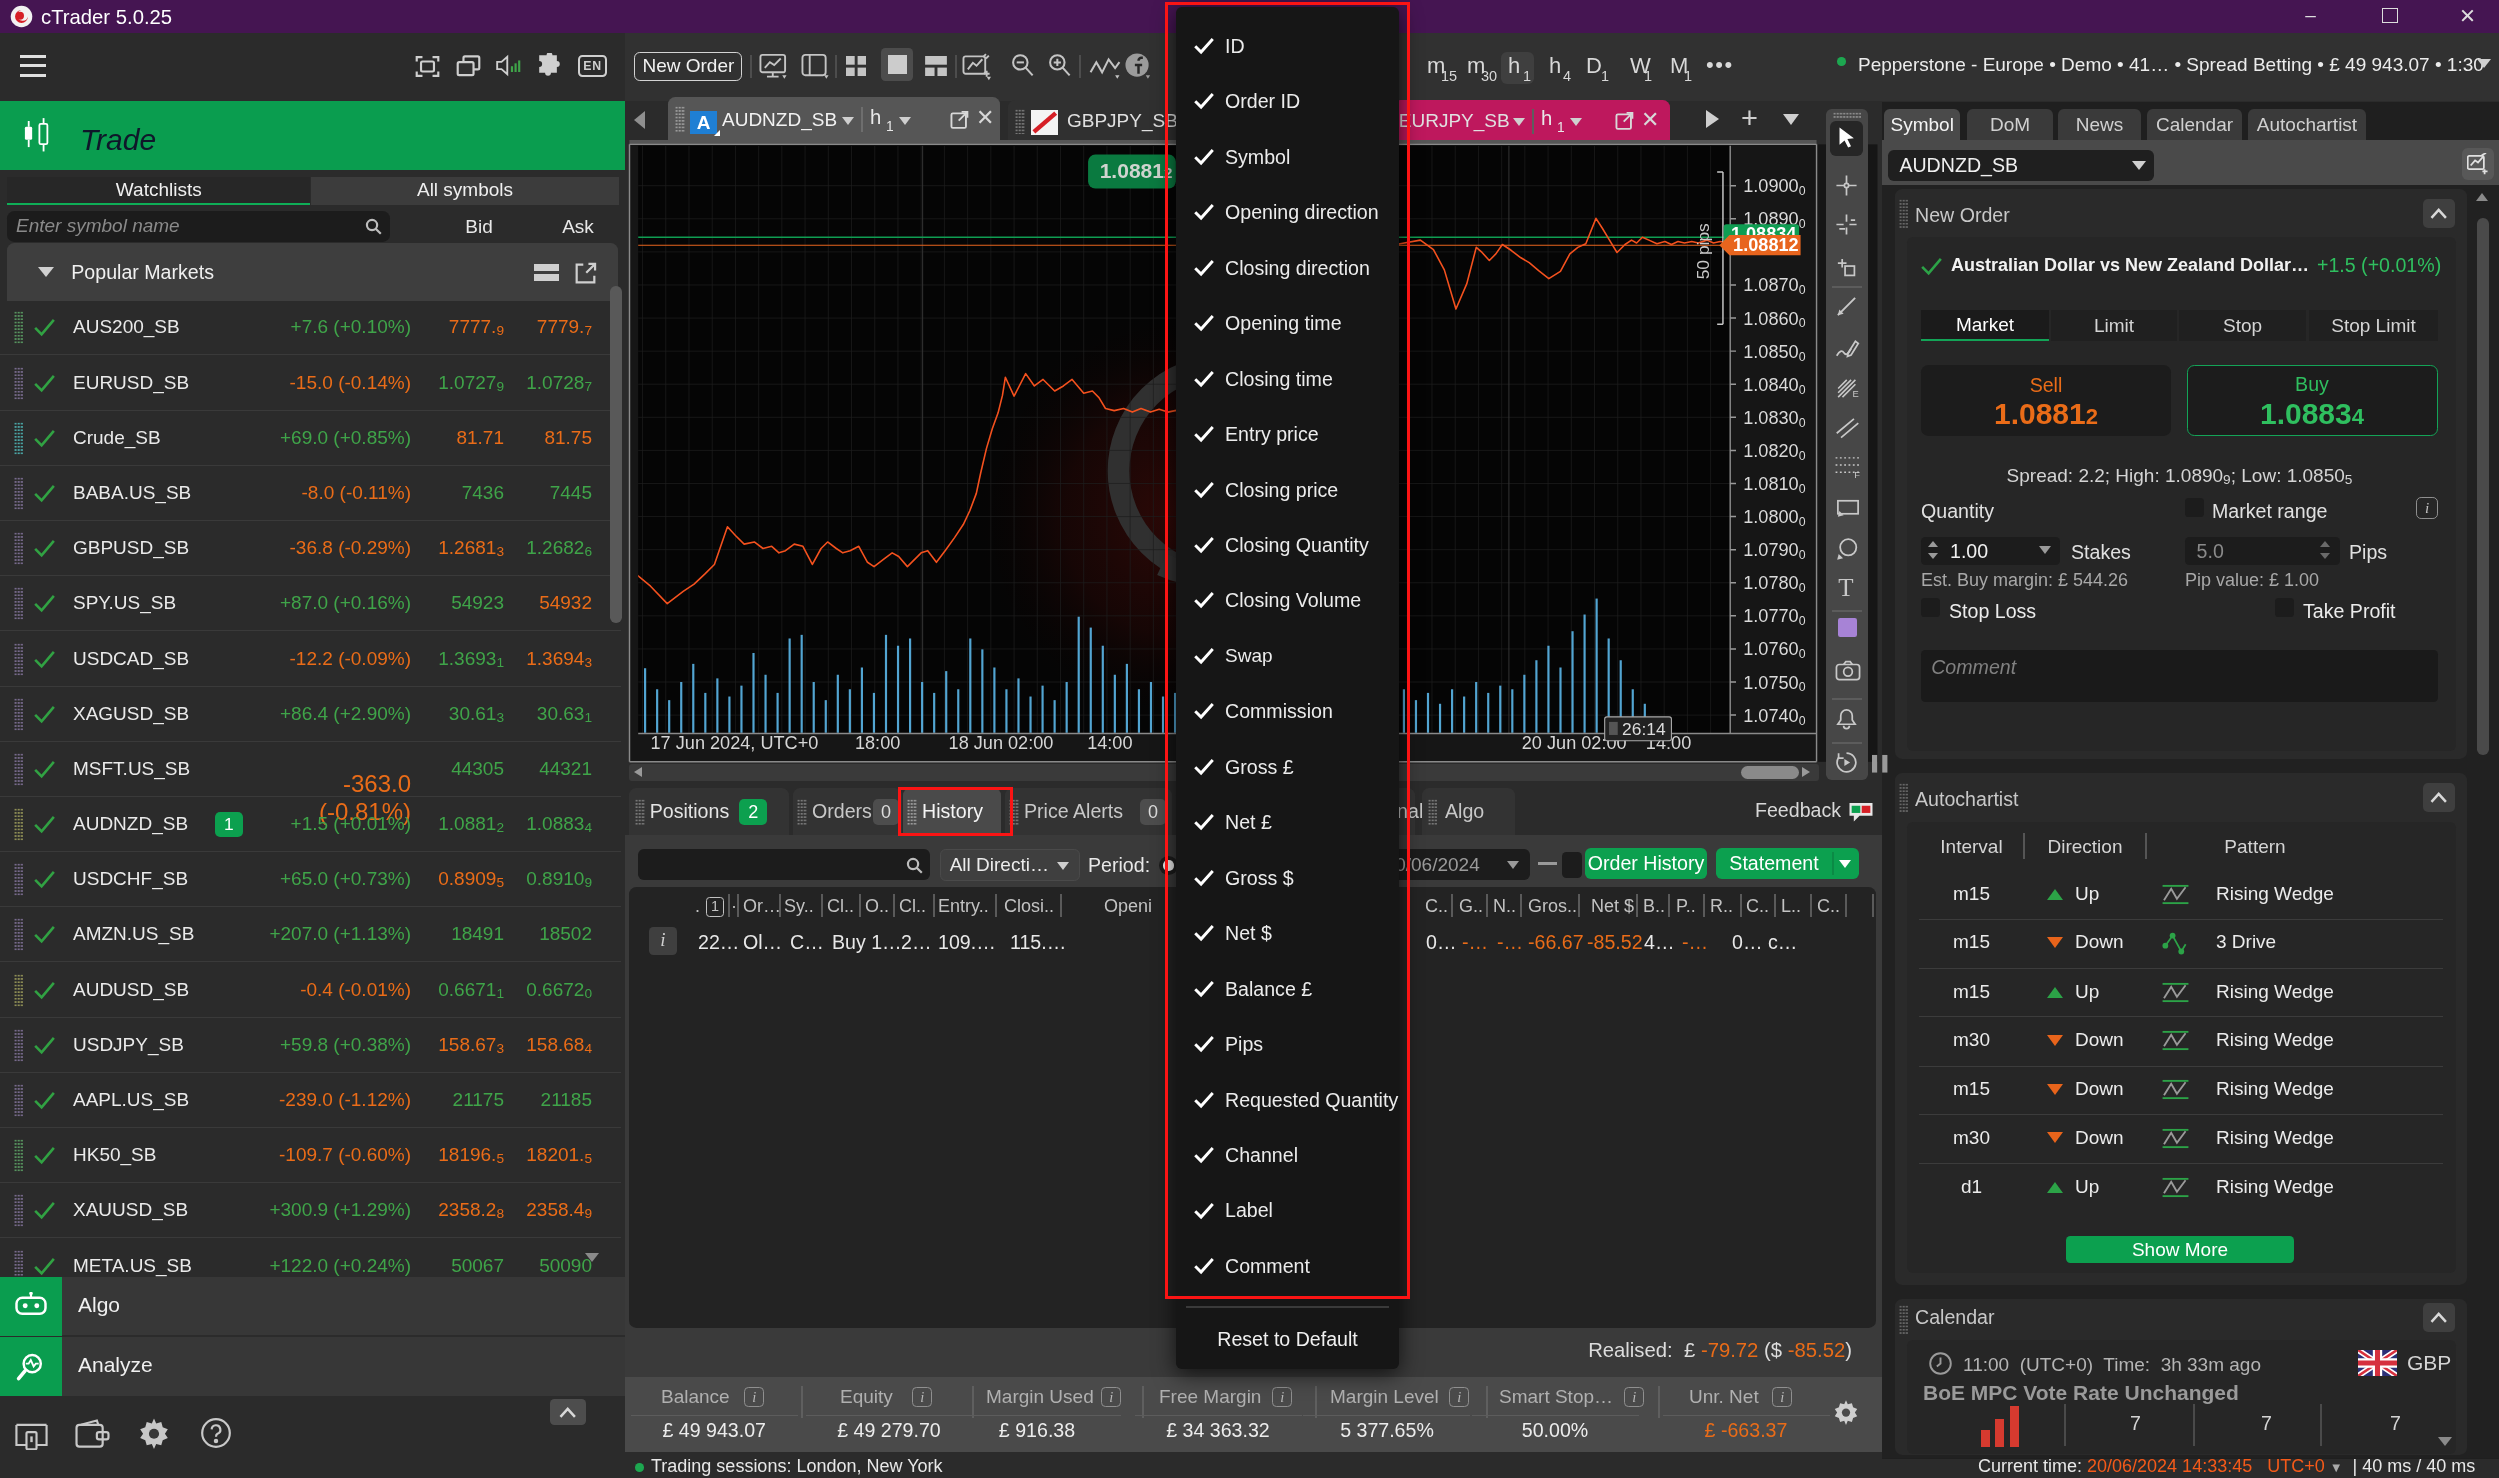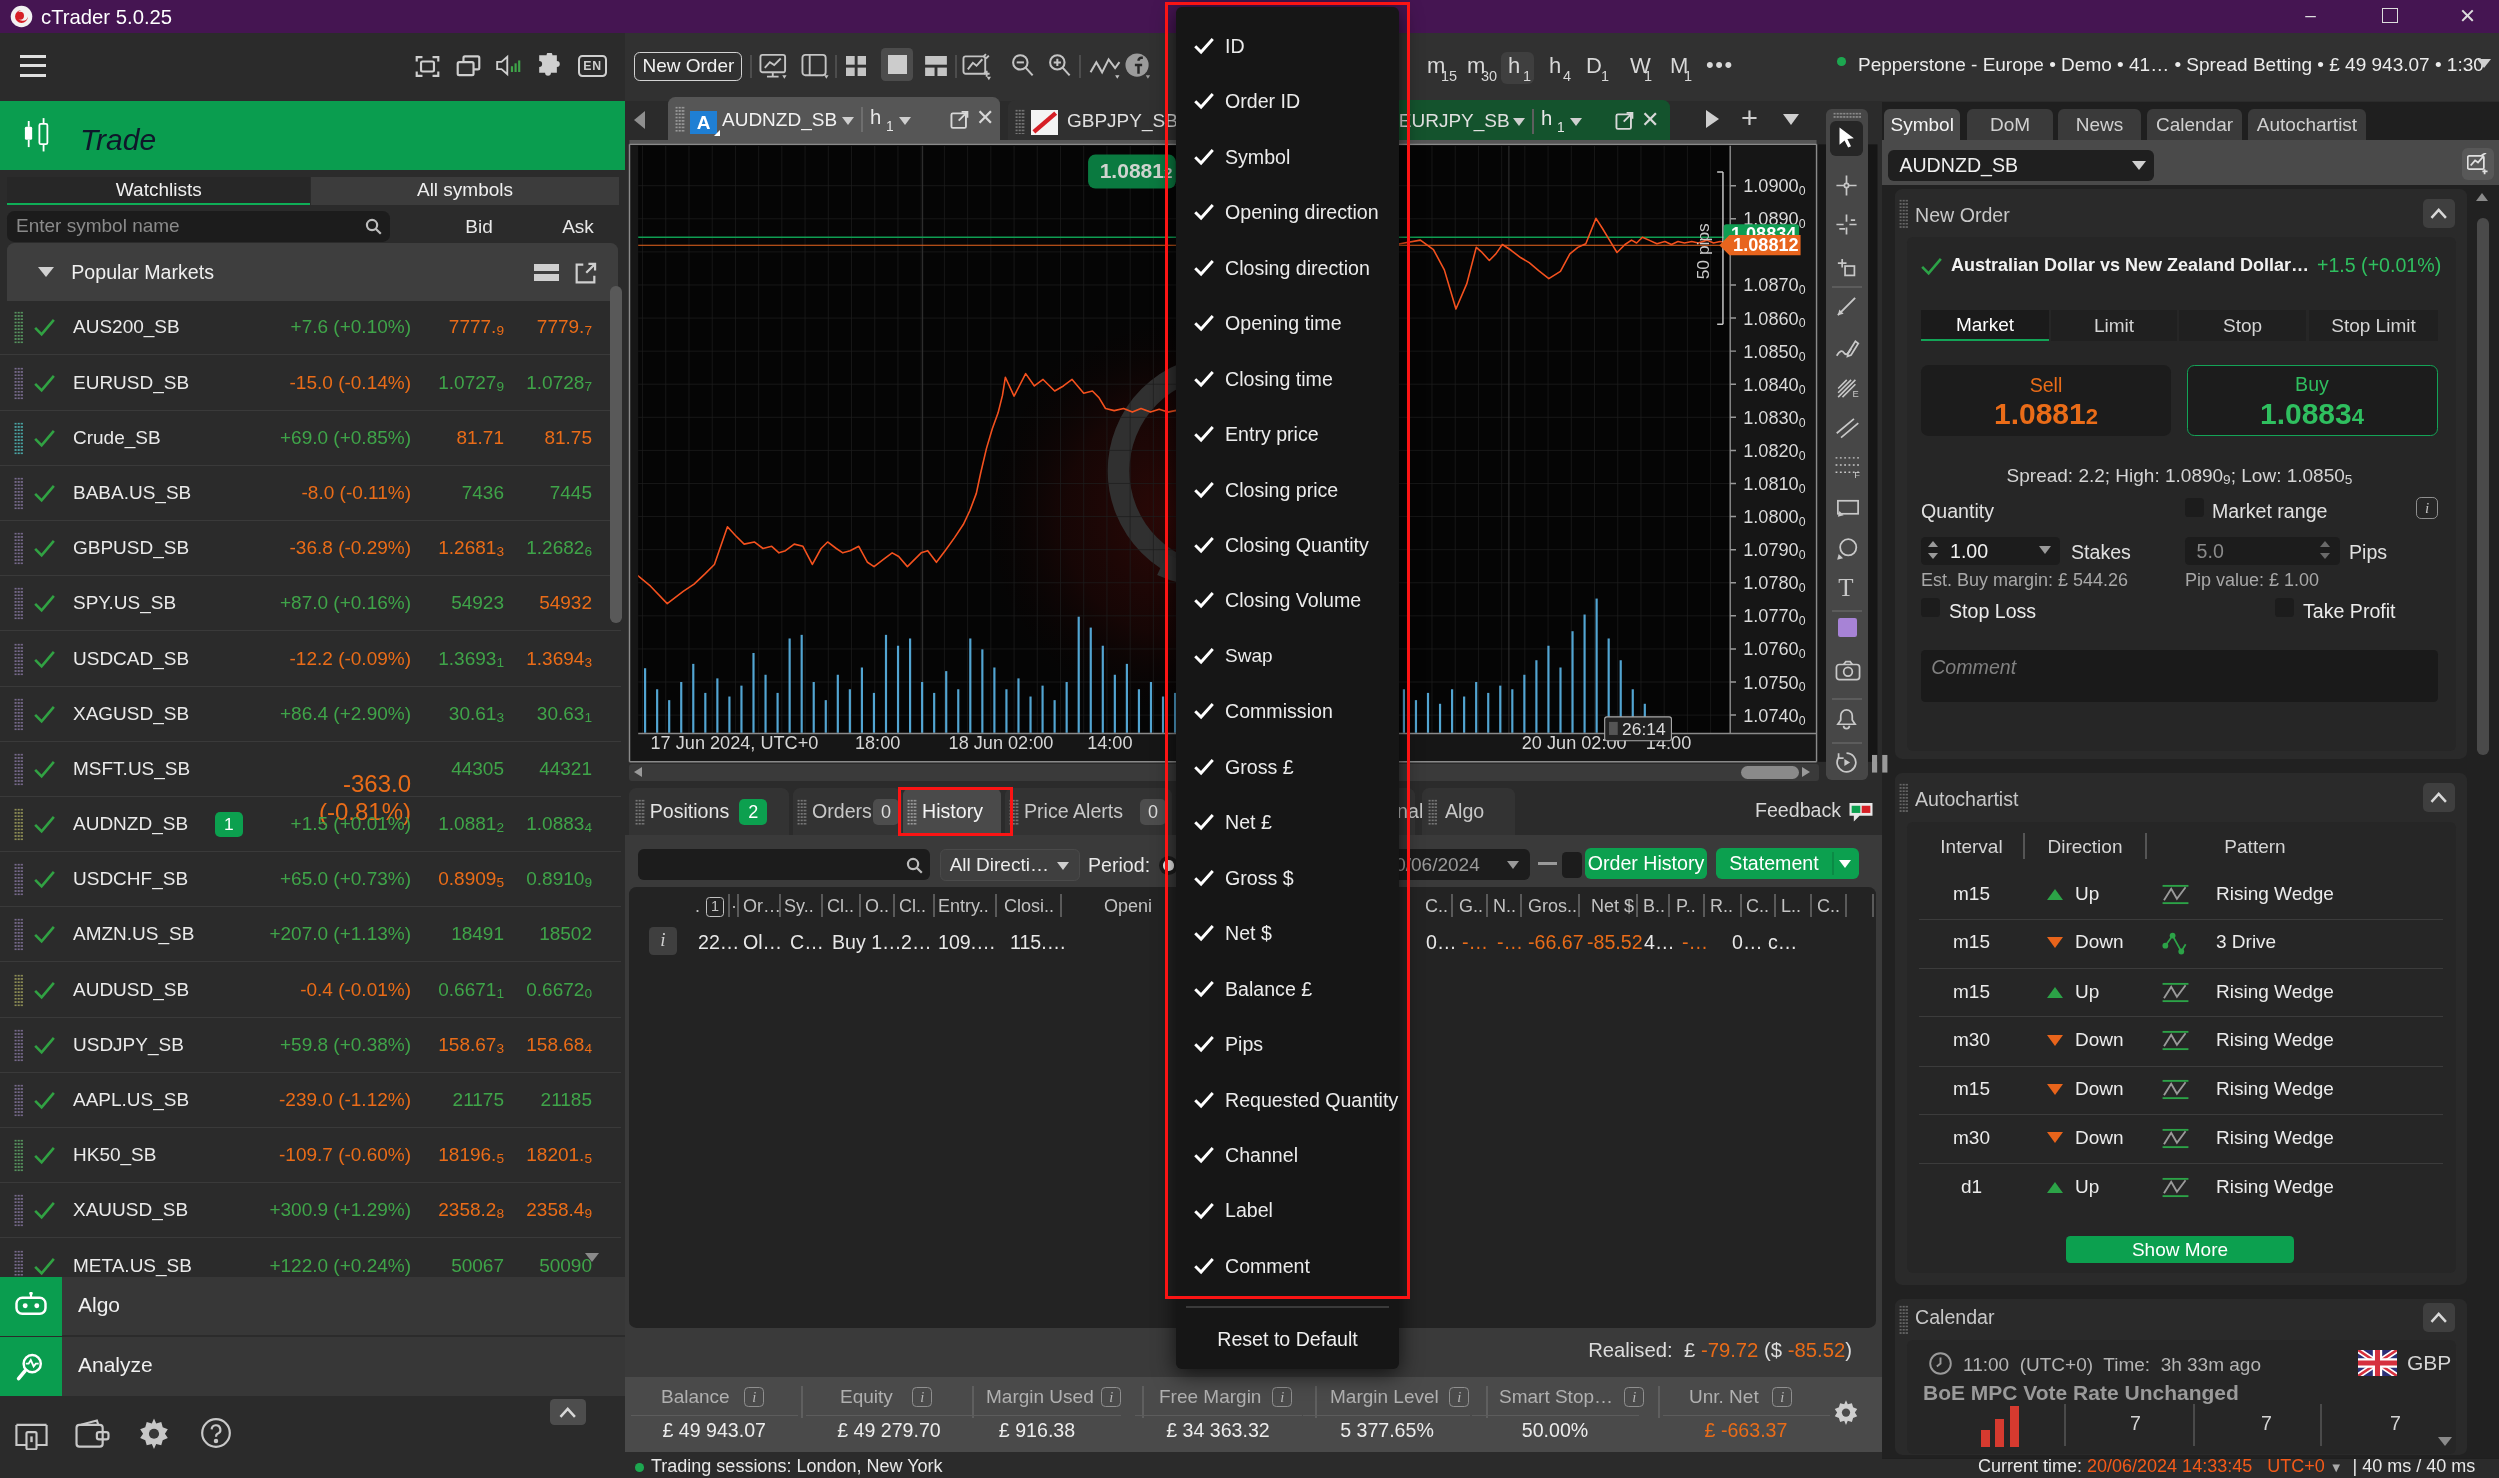--- a/index.html
+++ b/index.html
@@ -72,21 +72,21 @@
           <rect x="28.5" y="0" width="2.5" height="8" fill="#fff"></rect>
           <rect x="28.5" y="36" width="2.5" height="10" fill="#fff"></rect>
     </svg>
     <div class="abs" style="left:80px;top:22px;font-size:30px;color:#0f172a;font-style:italic;">Trade</div>
   </div>
 
   <div class="abs" style="left:7.3px;top:144px;width:303px;height:27.6px;background:#272727;border-bottom:2.2px solid #0fae57;color:#f0f0f0;font-size:19px;text-align:center;line-height:25px;">Watchlists</div>
   <div class="abs" style="left:311px;top:144px;width:308px;height:27.6px;background:#3c3c3c;color:#f0f0f0;font-size:19px;text-align:center;line-height:25px;">All symbols</div>
 
   <div class="abs" style="left:7.3px;top:178px;width:383px;height:30.5px;background:#1c1c1c;border-radius:7.3px;">
-    <div class="abs" style="left:8.7px;top:3.6px;font-size:19px;color:#8a8a8a;">Enter symbol name</div>
+    <div class="abs" style="left:8.7px;top:3.6px;font-size:19px;font-style:italic;color:#8a8a8a;">Enter symbol name</div>
     <svg class="abs" style="left:357px;top:5.8px;" width="19" height="19" viewBox="0 0 26 26" fill="none" stroke="#bdbdbd" stroke-width="3">
       <circle cx="11" cy="11" r="7"></circle>
           <path d="M16 16 L23 23"></path>
     </svg>
   </div>
   <div class="abs" style="left:450px;top:183px;width:58px;font-size:19px;color:#e8e8e8;text-align:center;">Bid</div>
   <div class="abs" style="left:549px;top:183px;width:58px;font-size:19px;color:#e8e8e8;text-align:center;">Ask</div>
 
   <div class="abs" style="left:7.3px;top:210px;width:611px;height:58px;background:#3e3e3e;border-radius:7.3px 7.3px 0 0;">
     <div class="abs" style="left:30.5px;top:24px;width:0;height:0;border-left:8px solid transparent;border-right:8px solid transparent;border-top:10.2px solid #d0d0d0;"></div>
@@ -426,21 +426,21 @@
   <div class="abs" style="left:308px;top:8px;font-size:22px;color:#d8d8d8;">✕</div>
 </div>
 <div class="abs" style="left:383px;top:67px;width:218px;height:41px;background:#303030;border-radius:7.3px 7.3px 0 0;">
   <div class="abs dots" style="left:7.3px;top:8.7px;width:10.2px;height:25px;--dc:#777;"></div>
   <div class="abs" style="left:22.5px;top:10.2px;width:27.6px;height:25px;background:#f4f4f4;"></div>
   <svg class="abs" style="left:22.5px;top:10.2px;" width="27.6" height="25" viewBox="0 0 38 34">
           <path d="M4 30 L34 4" stroke="#d61f26" stroke-width="6"></path>
         </svg>
   <div class="abs" style="left:59px;top:10.2px;font-size:19px;color:#e0e0e0;">GBPJPY_SB</div>
 </div>
-<div class="abs" style="left:768px;top:67px;width:277px;height:41px;background:#14532d;border-radius:7.3px 7.3px 0 0;">
+<div class="abs" style="left:768px;top:67px;width:277px;height:41px;background:#be185d;border-radius:7.3px 7.3px 0 0;">
   <div class="abs" style="left:5.8px;top:10.2px;font-size:19px;color:#e0e0e0;">EURJPY_SB</div>
   <div class="abs" style="left:120px;top:18px;width:0;height:0;border-left:6.5px solid transparent;border-right:6.5px solid transparent;border-top:8.7px solid #cfcfcf;"></div>
   <div class="abs" style="left:139px;top:8.7px;width:1.5px;height:25px;background:#5e5e5e;"></div>
   <div class="abs" style="left:148px;top:7.3px;font-size:20.3px;color:#e8e8e8;">h</div>
   <div class="abs" style="left:164px;top:20.3px;font-size:13.8px;color:#e8e8e8;">1</div>
   <div class="abs" style="left:177px;top:18px;width:0;height:0;border-left:6.5px solid transparent;border-right:6.5px solid transparent;border-top:8.7px solid #cfcfcf;"></div>
   <svg class="abs" style="left:222px;top:10.2px;" width="20.3" height="20.3" viewBox="0 0 28 28" fill="none" stroke="#d8d8d8" stroke-width="2.6">
           <rect x="2" y="6" width="20" height="20" rx="2"></rect>
           <path d="M12 16 L24 4 M16 4 h8 v8"></path>
         </svg>

